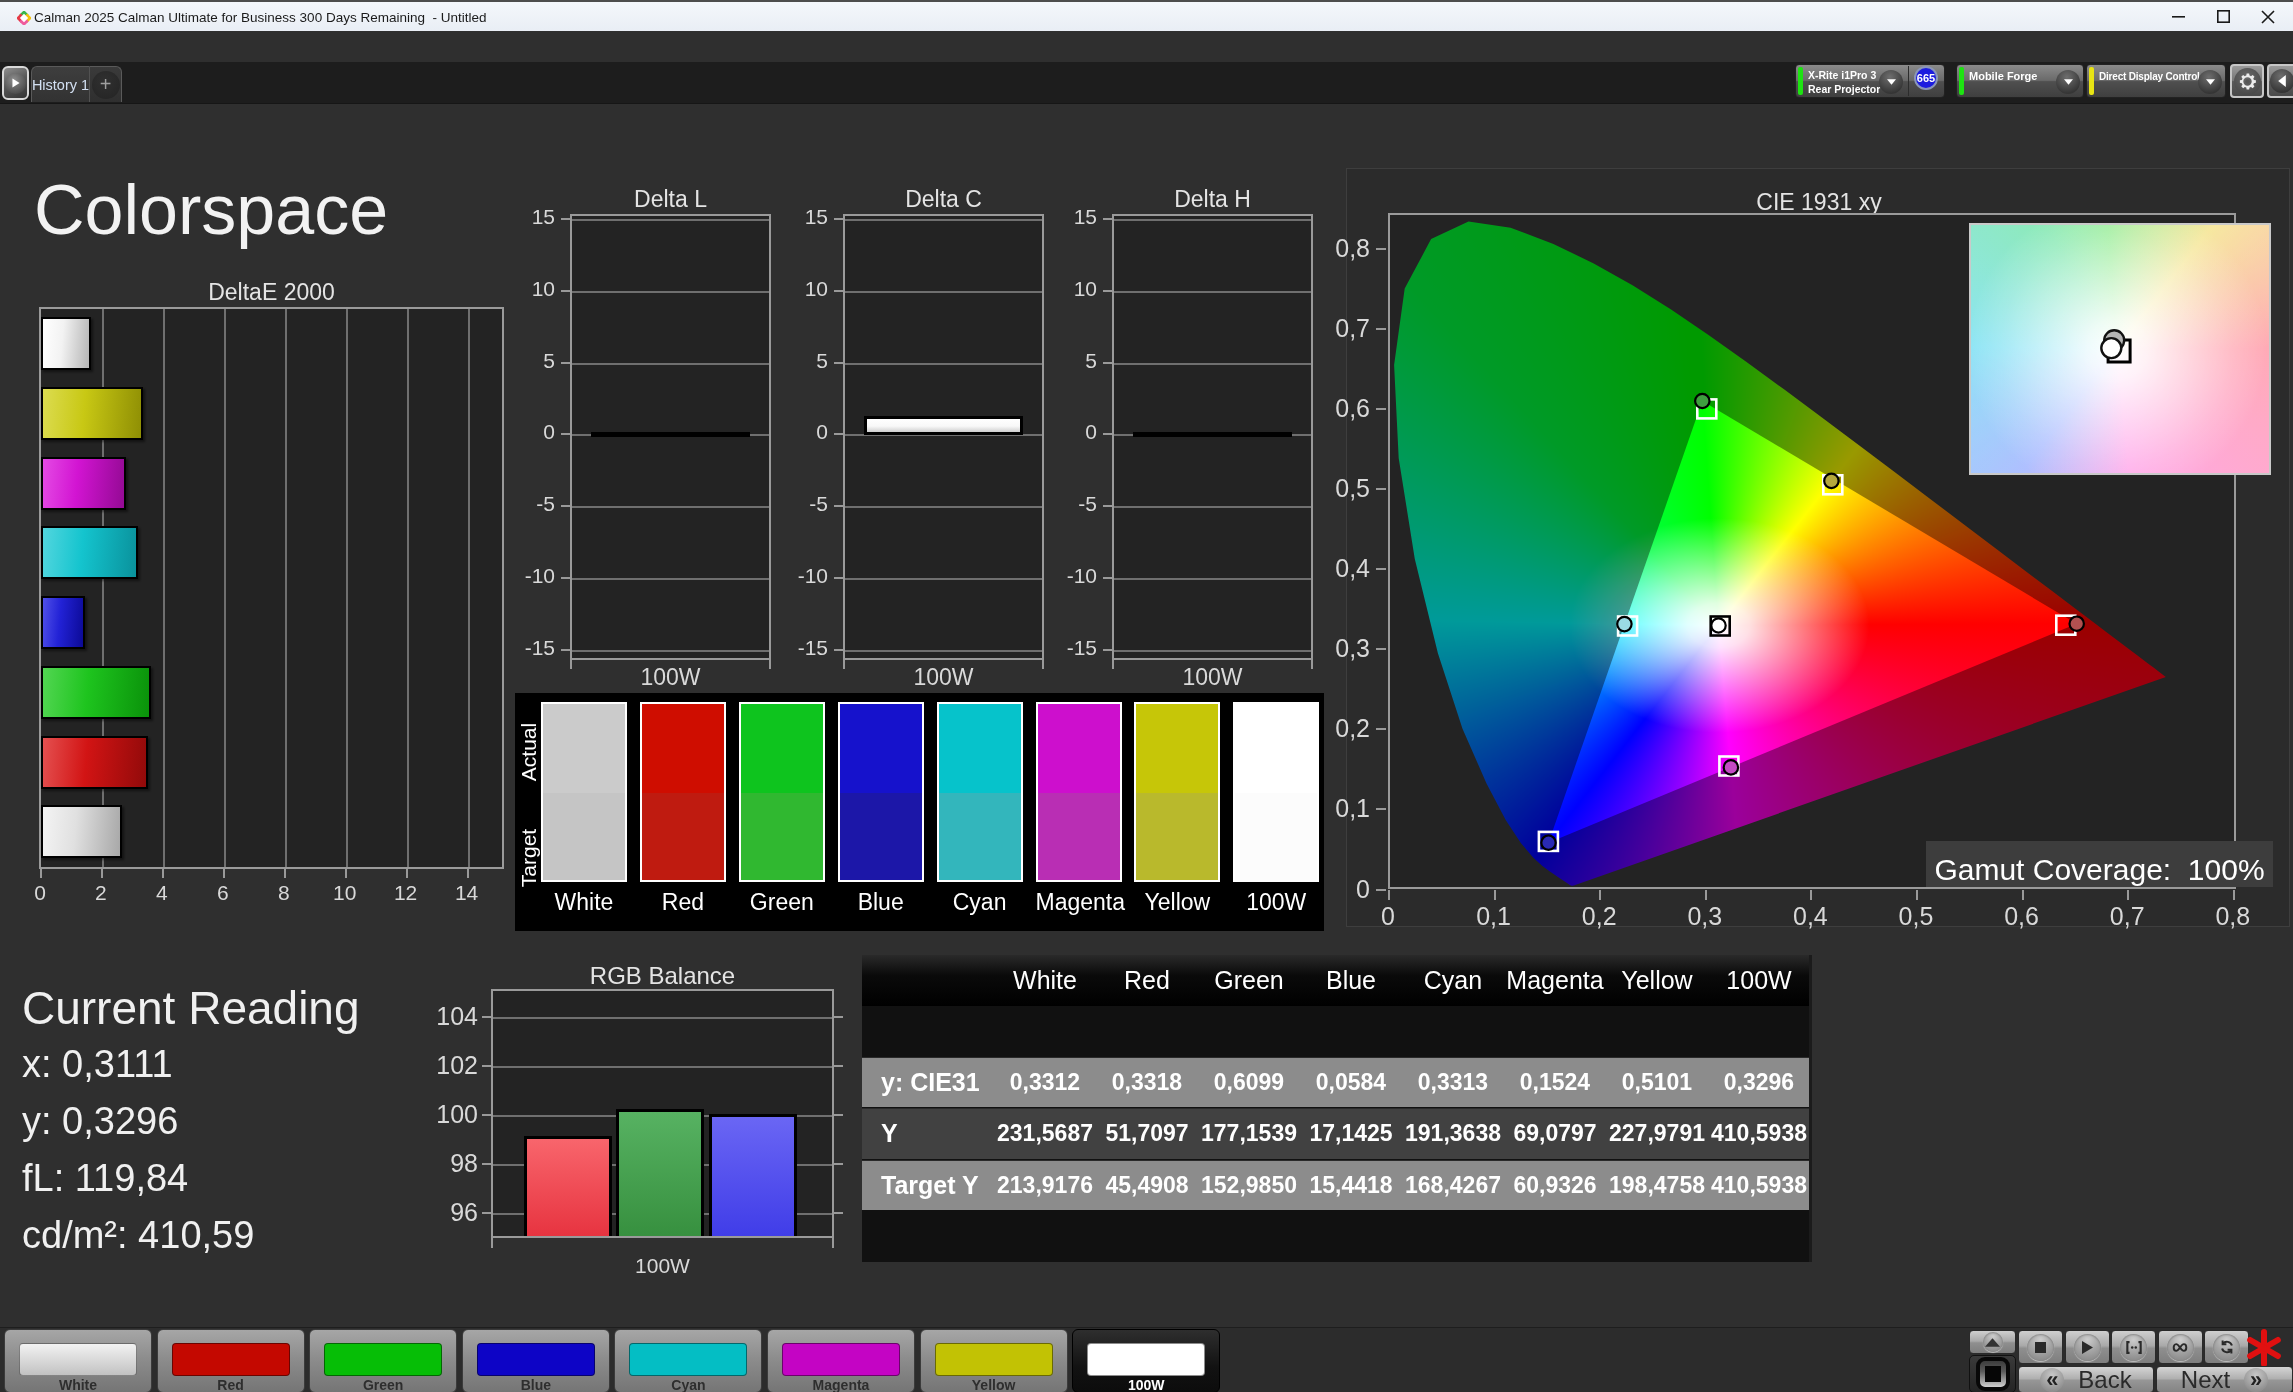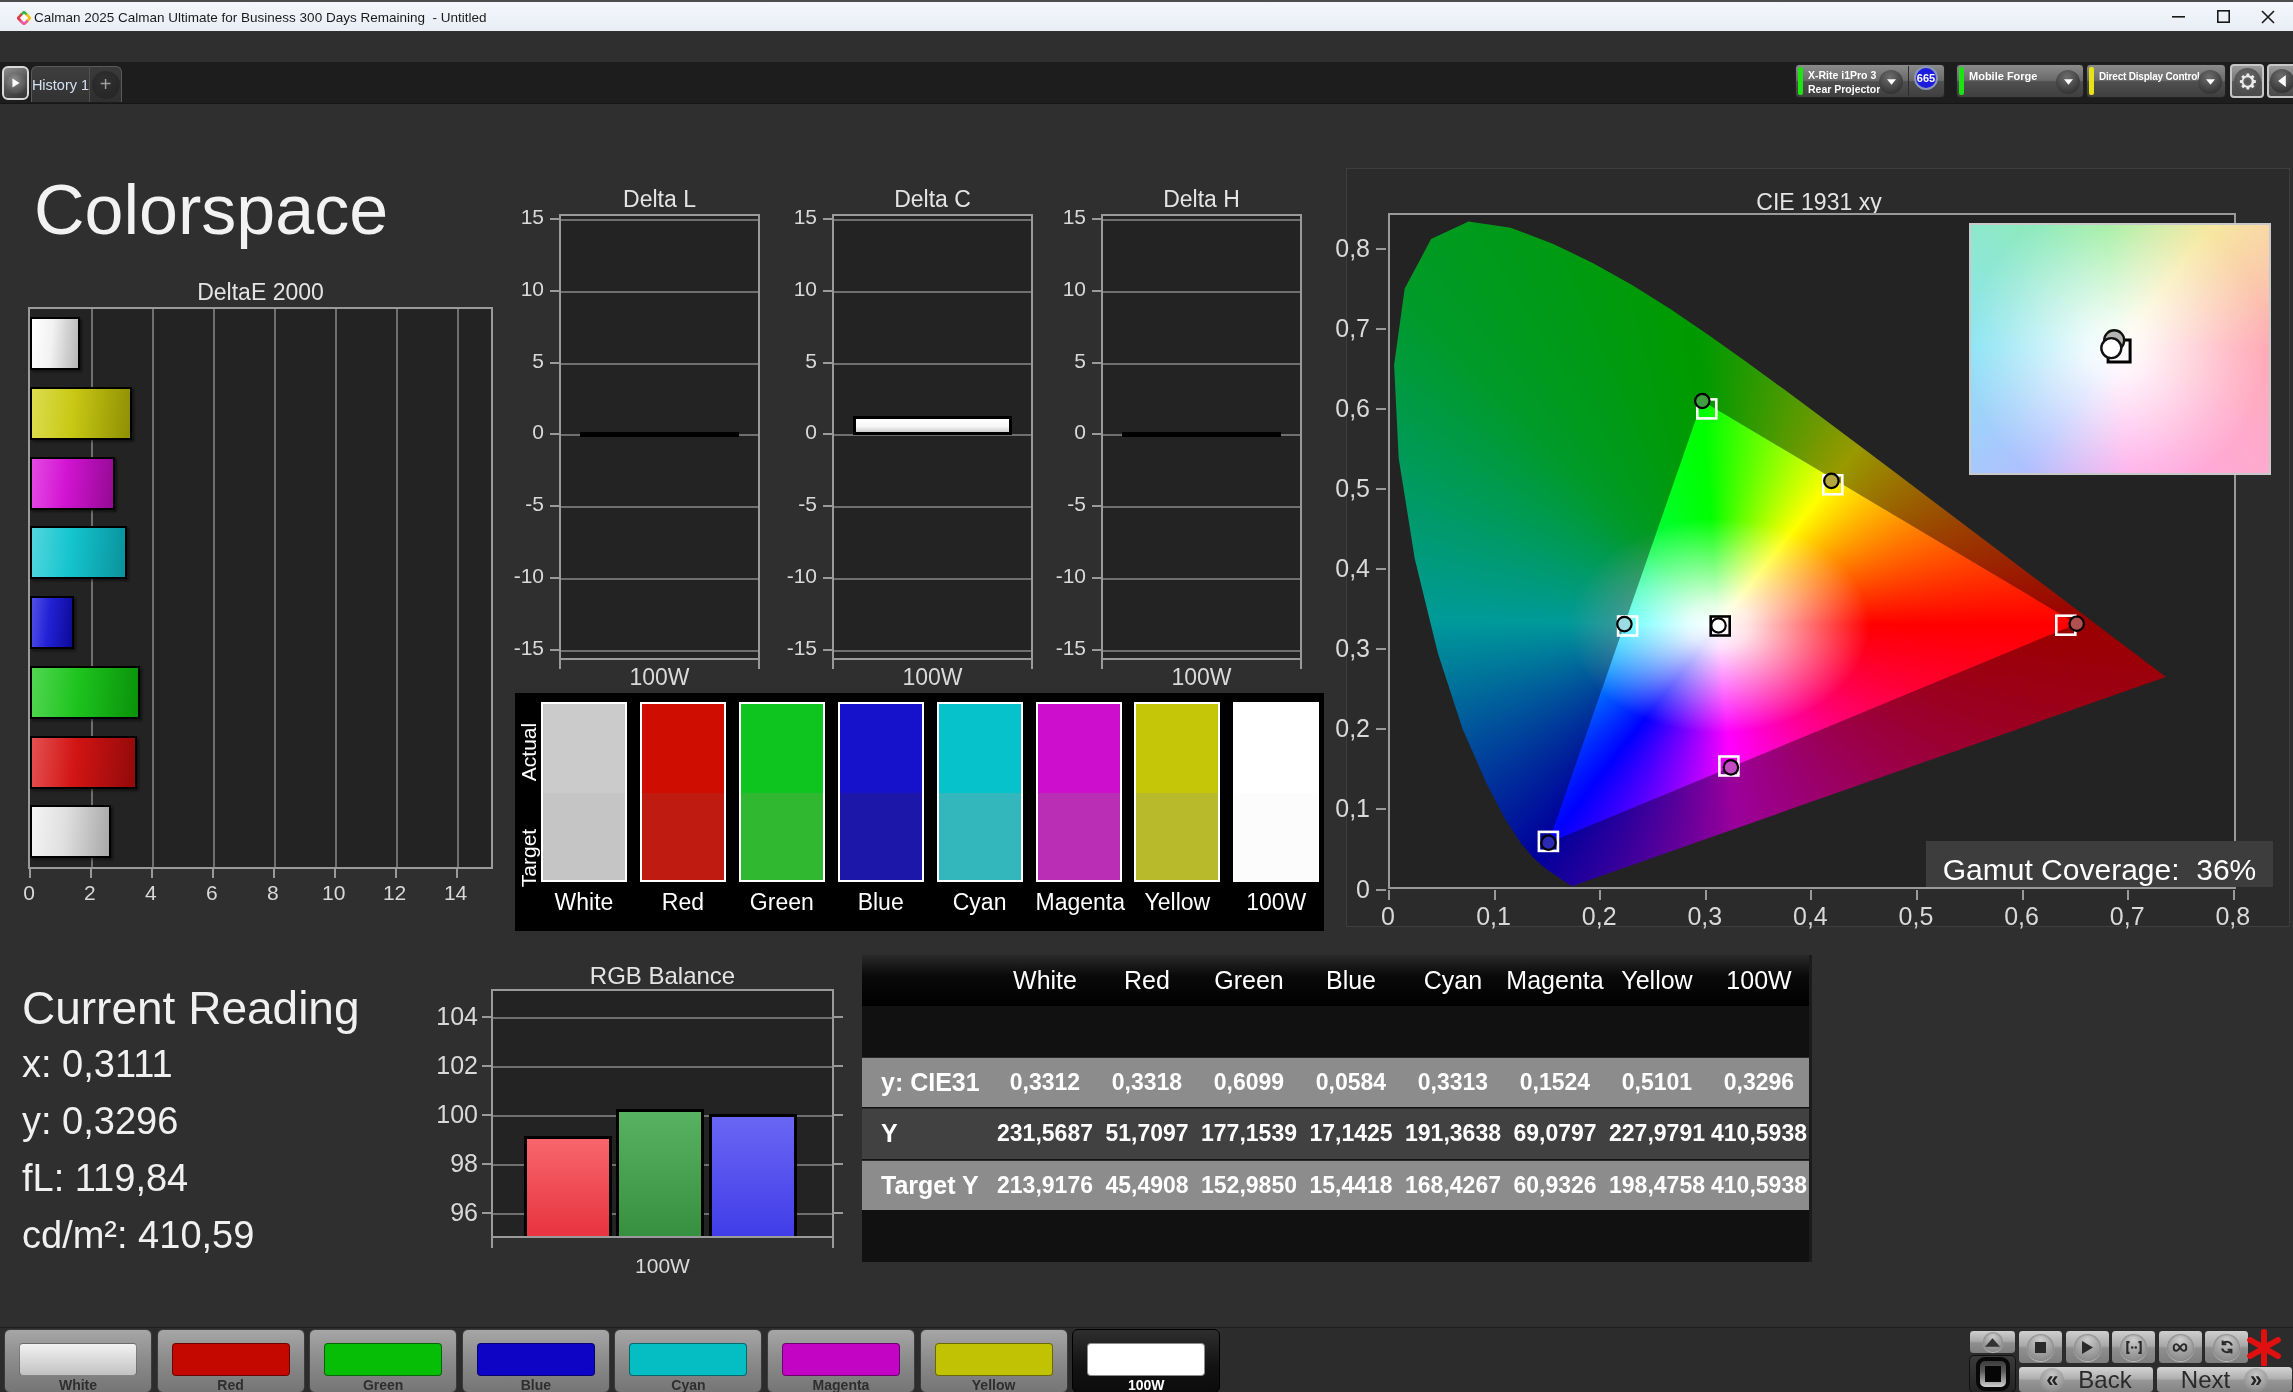--- a/index.html
+++ b/index.html
@@ -1,18 +1,18 @@
 <!DOCTYPE html>
 <html><head>
 <meta charset="utf-8">
 <style>
   html,body{margin:0;padding:0;background:#1a1a1a;}
   *{box-sizing:border-box;}
   .stage{position:relative;width:2293px;height:1392px;overflow:hidden;
-    background:#2f2f2f;font-family:"Liberation Sans",sans-serif;}
+    background:#2f2f2f;font-family:"Liberation Sans",sans-serif;padding-left:11px;}
   .abs{position:absolute;}
 
   
   .titlebar{position:absolute;left:0;top:0;width:2293px;height:31px;
     background:linear-gradient(180deg,#f4f7fb,#e9eef5);border-top:2px solid #4d4d4d;}
   .titlebar .apptitle{position:absolute;left:34px;top:8px;font-size:13.5px;color:#1b1b1b;white-space:pre;}
   .tb-icon{position:absolute;left:17px;top:9px;width:14px;height:14px;}
   .winbtn{position:absolute;top:0;width:44px;height:29px;display:flex;align-items:center;justify-content:center;color:#1a1a1a;}
   .winbtn svg{display:block;}
 
@@ -413,21 +413,21 @@
               <circle cx="328.5" cy="410.5" r="7.2" fill="#ffffff" stroke="#000" stroke-width="2.2"></circle>
             </svg></div>
           <div class="inset" style="left: 579px; top: 8px; width: 302px; height: 252px; background: linear-gradient(rgba(255, 255, 255, 0.22), rgba(255, 255, 255, 0.22)), radial-gradient(150px at 49% 50%, rgb(255, 255, 255) 0%, rgba(255, 255, 255, 0.85) 20%, rgba(255, 255, 255, 0.2) 78%, rgba(255, 255, 255, 0) 100%), conic-gradient(from 89.7deg at 49% 50%, rgb(255, 147, 162) 0deg, rgb(255, 144, 228) 85deg, rgb(152, 174, 255) 128deg, rgb(110, 221, 242) 181deg, rgb(110, 228, 164) 240deg, rgb(126, 232, 126) 266deg, rgb(244, 226, 134) 308deg, rgb(255, 147, 162) 360deg);">
             <svg width="302" height="252" style="position:absolute;left:0;top:0;">
               <rect x="137.1" y="115.0" width="22" height="22" fill="none" stroke="#000" stroke-width="3"></rect>
               <circle cx="143.2" cy="115.3" r="10" fill="#b4b4b4" stroke="#111" stroke-width="2.4"></circle>
               <circle cx="140.3" cy="123.1" r="10" fill="#ffffff" stroke="#111" stroke-width="2.4"></circle>
             </svg>
           </div>
         </div>
-        <div class="gamutbox" style="left: 579px; top: 672px; width: 347px; height: 46px; align-items: flex-end;"><span>Gamut Coverage:  </span><span>36%</span></div>
+        <div class="gamutbox" style="left: 579px; top: 672px; width: 347px; height: 46px; align-items: flex-end;"><span>Gamut Coverage:  </span><span>100%</span></div>
       </div>
       <div class="tick" style="left: 1388px; top: 890px; width: 2px; height: 10px;"></div>
       <div class="ticklbl" style="left: 1358px; top: 902px; width: 60px; text-align: center; font-size: 25px;">0</div>
       <div class="tick" style="left: 1493.6px; top: 890px; width: 2px; height: 10px;"></div>
       <div class="ticklbl" style="left: 1463.6px; top: 902px; width: 60px; text-align: center; font-size: 25px;">0,1</div>
       <div class="tick" style="left: 1599.2px; top: 890px; width: 2px; height: 10px;"></div>
       <div class="ticklbl" style="left: 1569.2px; top: 902px; width: 60px; text-align: center; font-size: 25px;">0,2</div>
       <div class="tick" style="left: 1704.8px; top: 890px; width: 2px; height: 10px;"></div>
       <div class="ticklbl" style="left: 1674.8px; top: 902px; width: 60px; text-align: center; font-size: 25px;">0,3</div>
       <div class="tick" style="left: 1810.4px; top: 890px; width: 2px; height: 10px;"></div>

